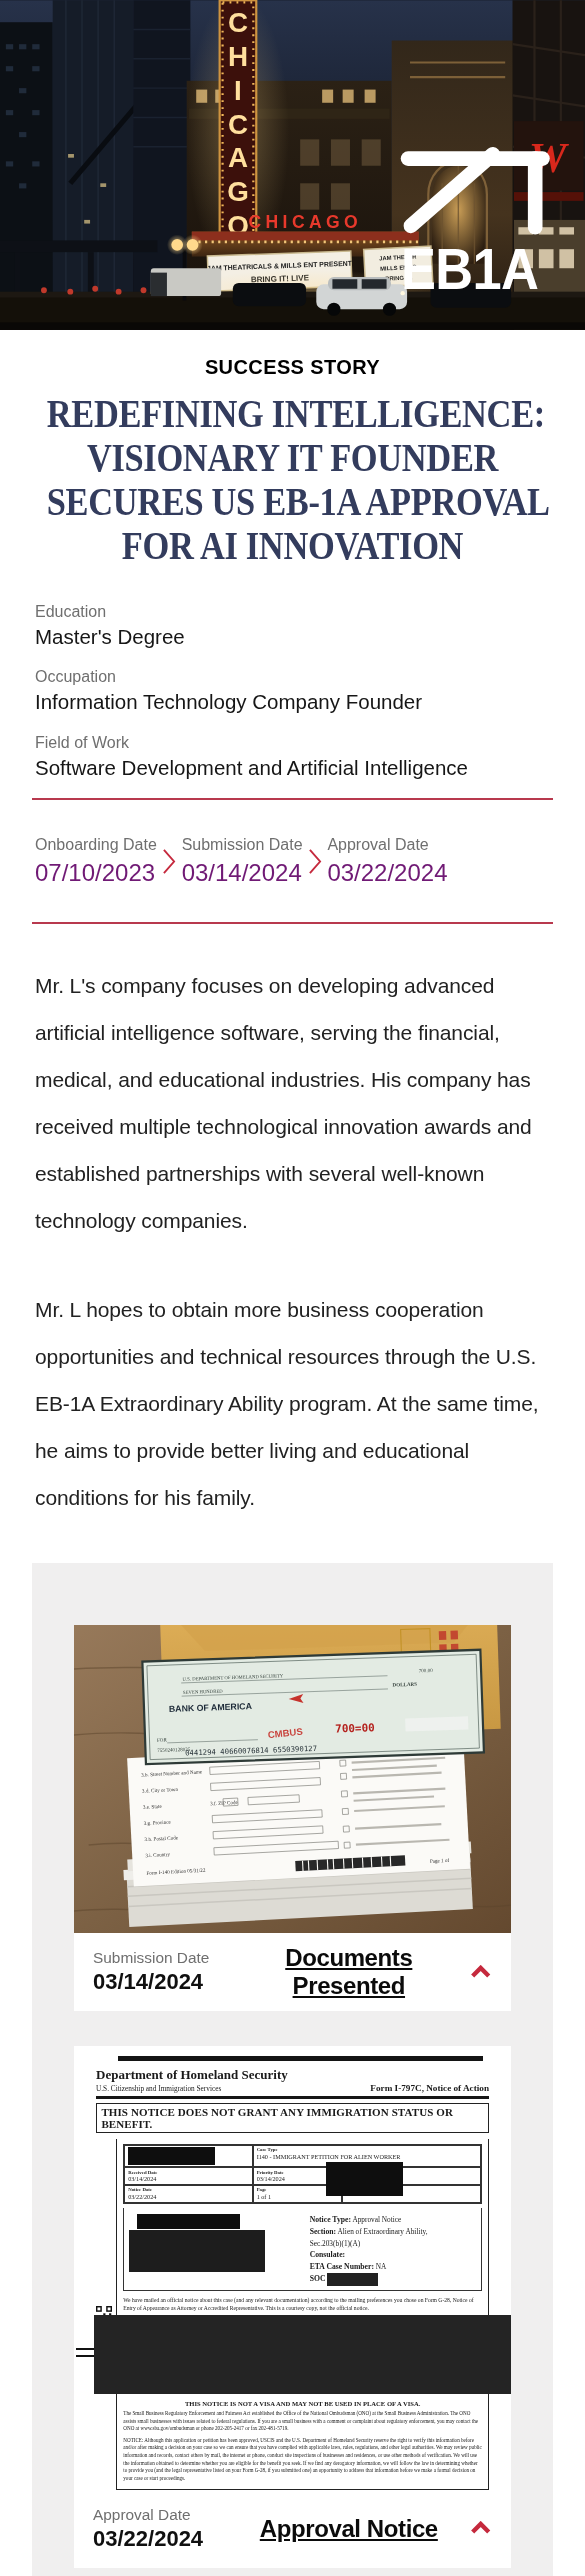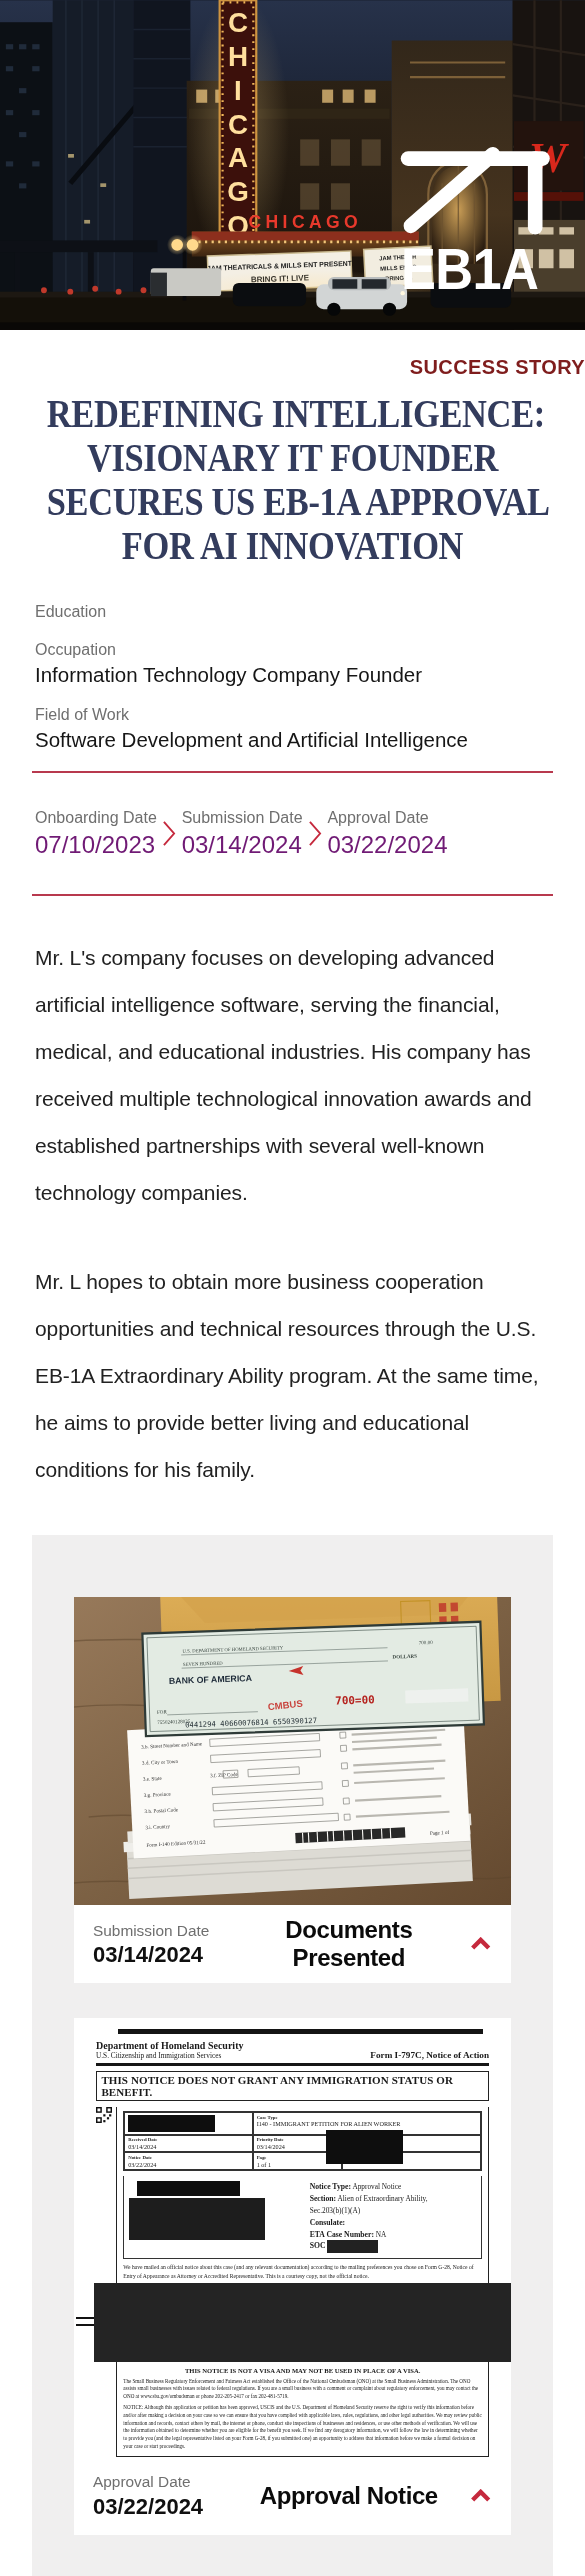--- a/index.html
+++ b/index.html
@@ -12,21 +12,21 @@
   .hero { position:relative; width:585px; height:330px; overflow:hidden; background:#0c0f16; }
   .hero svg.scene { position:absolute; left:0; top:0; }
   .hero-logo {
     position:absolute; left:401px; top:240px; color:#fff;
     font-size:57px; font-weight:800; line-height:59px; letter-spacing:-0.7px;
     transform:scaleX(0.92); transform-origin:left top;
   }
   .hero-arrow { position:absolute; left:399px; top:144px; }
 
   
-  .eyebrow { margin-top:26px; text-align:right; color:#7f1d1d; font-weight:800; font-size:20px; letter-spacing:0.4px; }
+  .eyebrow { margin-top:26px; text-align:center; color:#000000; font-weight:800; font-size:20px; letter-spacing:0.4px; }
   h1.title { margin:11.7px 0 0; text-align:center; color:#333C5D; font-size:41px; line-height:44px; font-weight:800;font-family:Liberation Serif, serif; }
   h1.title .line { display:block; transform:scaleX(0.84); transform-origin:center; letter-spacing:-0.4px; white-space:nowrap; }
 
   
   .details { margin:35px 35px 0; }
   .detail { margin-bottom:17.6px; }
   .detail .lbl { color:#6f6f6f; font-size:16px; line-height:20.5px; }
   .detail .val { color:#161616; font-size:20.5px; line-height:26px; font-weight:500; margin-top:1.5px; }
 
   hr.red { border:none; border-top:2.2px solid #B8394E; margin:16px 32px 0; }
@@ -43,33 +43,33 @@
 
   
   .graywrap { background:#F0EFEF; margin:22px 32px 1.5px; padding:62px 42px 57px; }
   .card { background:#fff; }
   .gap { height:35px; }
 
   .caption { height:78px; display:flex; align-items:center; padding:0 19px; box-sizing:border-box; }
   .cap-left { flex:0 0 auto; min-width:136px; }
   .cap-label { font-size:15.4px; color:#6f6f6f; line-height:19px; }
   .cap-date { font-size:22px; font-weight:700; color:#101010; margin-top:2.2px; }
-  .cap-title { flex:1; text-align:center; font-size:24px; font-weight:800; color:#0b0b0b; letter-spacing:-0.4px; }
+  .cap-title { flex:1; text-align:center; font-size:24px; font-weight:800; color:#0b0b0b; letter-spacing:-0.4px;text-decoration:underline; }
   .chev-up { flex:0 0 auto; }
 
   
   .doc797 { position:relative; padding:10.3px 22px 0; font-family:"Liberation Serif", serif; color:#1a1a1a; }
   .d-topstrip { height:5.1px; background:#141414; margin:0 5.9px 5.9px 22px; }
   .d-head { display:flex; justify-content:space-between; align-items:flex-end; }
-  .d-dept1 { font-weight:700; font-size:10px; }
+  .d-dept1 { font-weight:700; font-size:13px; }
   .d-dept2 { font-size:7.3px; margin-top:0.7px; }
   .d-form-title { font-weight:700; font-size:9.2px; }
   .d-rule { height:2.9px; background:#161616; margin-top:2.9px; }
   .d-banner { border:1.5px solid #222; margin-top:4.4px; padding:2.2px 4.4px; font-weight:700; font-size:11px; letter-spacing:0.1px; }
-  .d-main { display:flex; margin-top:5.9px; }
+  .d-main { display:flex; margin-top:5.9px;align-items:center; }
   .d-qr { width:16px; height:16px; flex:0 0 auto; margin-right:4.4px; }
   .d-pageborder { flex:1; border-left:1.5px solid #222; border-right:1.5px solid #222; border-bottom:1.5px solid #222; padding:4.4px 5.9px 5.9px; position:relative; }
   .d-table { display:grid; grid-template-columns:36% 25% 39%; border:0.7px solid #333; position:relative; font-size:6.6px; }
   .d-cell { border:0.7px solid #333; padding:1.5px 2.9px; min-height:16px; box-sizing:border-box; }
   .d-flabel { font-size:4.8px; font-weight:700; color:#222; display:block; }
   .d-fval { font-size:6.2px; display:block; margin-top:0.7px; }
   .rd { background:#0e0e0e; }
   .rd-receipt { width:72%; height:17.6px; }
   .rd-petitioner { position:absolute; right:22%; top:17.6px; width:77px; height:34px; background:#0e0e0e; }
   .d-body { display:flex; margin-top:4.4px; border:0.7px solid #333; border-top:none; padding:5.9px 4.4px 4.4px; }
@@ -293,20 +293,21 @@
 <h1 class="title">
   <span class="line">REDEFINING INTELLIGENCE:</span>
   <span class="line">VISIONARY IT FOUNDER</span>
   <span class="line">SECURES US EB-1A APPROVAL</span>
   <span class="line">FOR AI INNOVATION</span>
 </h1>
 
 <section class="details">
   <div class="detail">
     <div class="lbl">Education</div>
+    <div class="val">Master's Degree</div>
   </div>
   <div class="detail">
     <div class="lbl">Occupation</div>
     <div class="val">Information Technology Company Founder</div>
   </div>
   <div class="detail">
     <div class="lbl">Field of Work</div>
     <div class="val">Software Development and Artificial Intelligence</div>
   </div>
 </section>

